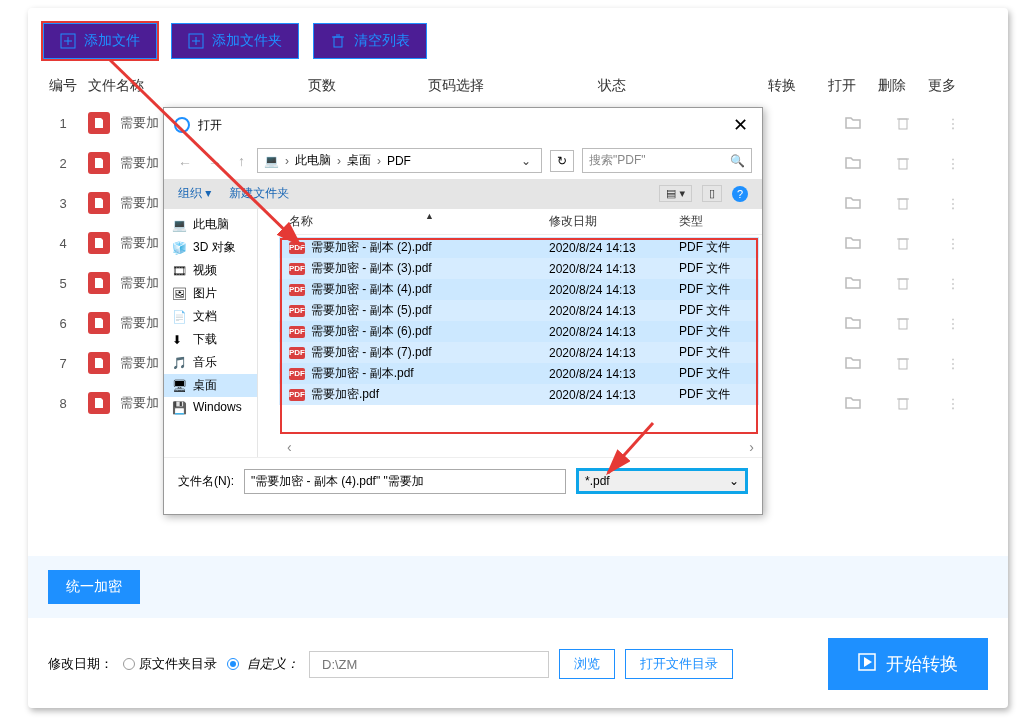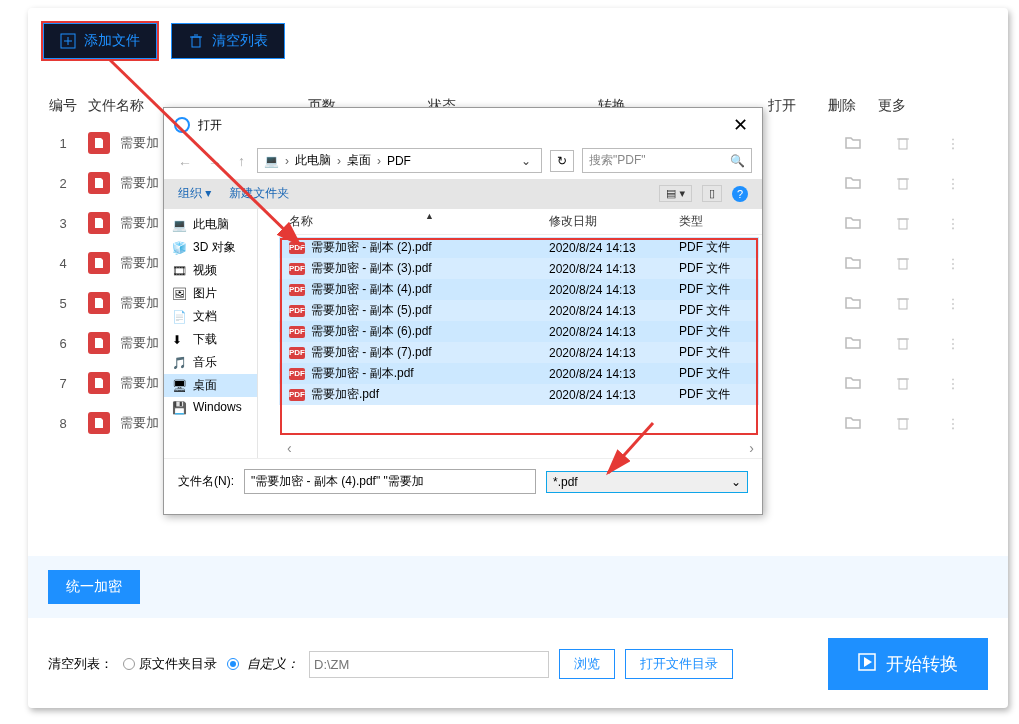--- a/index.html
+++ b/index.html
@@ -1,39 +1,39 @@
 <!DOCTYPE html>
 <html><head>
   <meta charset="utf-8">
   <style>
     * { margin: 0; padding: 0; box-sizing: border-box; font-family: "Microsoft YaHei", sans-serif; }
     body { background: #fff; width: 1019px; height: 724px; position: relative; overflow: hidden; }
     .main-container { position: absolute; left: 28px; top: 8px; width: 980px; height: 700px; background: #fff; border-radius: 4px; box-shadow: 2px 3px 6px rgba(0,0,0,0.3); }
     
     .toolbar { padding: 15px 15px 10px; display: flex; gap: 14px; }
-    .tb-btn { display: flex; align-items: center; gap: 8px; padding: 8px 16px; border: 1px solid #1E90FF; color: #1E90FF; background: #0f172a; font-size: 14px; cursor: pointer; text-align: right; }
+    .tb-btn { display: flex; align-items: center; gap: 8px; padding: 8px 16px; border: 1px solid #1E90FF; color: #1E90FF; background: #4c1d95; font-size: 14px; cursor: pointer; text-align: right; }
     .tb-btn.highlighted { outline: 2px solid #e53935; outline-offset: 0; }
     .tb-icon { width: 16px; height: 16px; display: inline-flex; align-items: center; justify-content: center; }
     
-    .table-header { display: grid; grid-template-columns: 50px 220px 120px 170px 170px 60px 50px 50px 50px; padding: 8px 10px; font-size: 14px; color: #333; margin-top: 20px; }
+    .table-header { display: grid; grid-template-columns: 50px 220px 120px 170px 170px 60px 50px 50px 50px; padding: 8px 10px; font-size: 14px; color: #333; }
     .table-body { }
     .file-row { display: grid; grid-template-columns: 50px 220px 120px 170px 170px 60px 50px 50px 50px; align-items: center; padding: 9px 10px; font-size: 13px; color: #555; }
     .file-row .idx { text-align: center; }
     .pdf-ico { width: 22px; height: 22px; background: #D94040; border-radius: 3px; display: inline-flex; align-items: center; justify-content: center; margin-right: 10px; vertical-align: middle; }
     .pdf-ico svg { width: 14px; height: 14px; }
     .fname { display: flex; align-items: center; white-space: nowrap; overflow: hidden; }
     .act-ico { color: #bbb; cursor: pointer; display: flex; justify-content: center; }
     
     .encrypt-bar { position: absolute; bottom: 90px; left: 0; right: 0; background: #f1f8ff; padding: 14px 20px; }
     .encrypt-btn { background: #1E90FF; color: #fff; border: none; padding: 8px 18px; font-size: 14px; cursor: pointer; }
     .bottom-bar { position: absolute; bottom: 0; left: 0; right: 0; padding: 18px 20px; display: flex; align-items: center; gap: 10px; font-size: 13px; }
     .radio { width: 12px; height: 12px; border: 1px solid #999; border-radius: 50%; display: inline-block; margin-right: 4px; position: relative; }
     .radio.checked { border-color: #1E90FF; }
     .radio.checked::after { content:''; position:absolute; left:2px; top:2px; width:6px; height:6px; background:#1E90FF; border-radius:50%; }
-    .path-input { border: 1px solid #ccc; padding: 5px 4px; width: 240px; color: #bbb; font-size: 13px; }
+    .path-input { border: 1px solid #ccc; padding: 5px 12px; width: 240px; color: #bbb; font-size: 13px; }
     .small-btn { border: 1px solid #1E90FF; color: #1E90FF; background: #fff; padding: 5px 14px; font-size: 13px; cursor: pointer; }
     .start-btn { margin-left: auto; background: #1E90FF; color: #fff; border: none; padding: 14px 30px; font-size: 18px; display: flex; align-items: center; gap: 10px; cursor: pointer; }
     
     .dialog { position: absolute; left: 163px; top: 107px; width: 600px; height: 408px; background: #fff; border: 1px solid #999; box-shadow: 2px 2px 8px rgba(0,0,0,0.3); display: flex; flex-direction: column; font-size: 12px; }
     .dlg-title { display: flex; align-items: center; padding: 6px 10px; gap: 8px; }
     .dlg-title-ico { width:16px; height:16px; border:2px solid #1E90FF; border-radius:50%; position:relative; }
     .dlg-close { margin-left: auto; font-size: 18px; cursor: pointer; padding: 0 4px; }
     .dlg-nav { display: flex; align-items: center; padding: 6px 10px; gap: 8px; }
     .nav-arrow { color: #aaa; font-size: 14px; padding: 0 4px; }
     .breadcrumb { flex: 1; border: 1px solid #bbb; background: #fff; display: flex; align-items: center; padding: 3px 6px; gap: 0; }
@@ -57,21 +57,21 @@
     .fl-header .sort { position:absolute; left:146px; top:2px; font-size:9px; }
     .fl-body { flex: 1; overflow: hidden; outline: 2px solid #e53935; outline-offset: -3px; margin: 2px 3px 2px 0; }
     .fl-row { display: grid; grid-template-columns: 260px 130px 70px; align-items: center; padding: 2px 10px; background: #cce8ff; }
     .fl-row.stripe { background: #d6ecff; }
     .fl-name { display: flex; align-items: center; gap: 6px; }
     .mini-pdf { width: 16px; height: 12px; background: #D94040; color: #fff; font-size: 8px; font-weight: bold; border-radius: 2px; display: flex; align-items: center; justify-content: center; }
     .fl-scroll-ind { color:#888; padding:2px 8px; font-size:14px; display:flex; justify-content:space-between; }
     .dlg-footer { padding: 10px 14px; border-top: 1px solid #eee; }
     .fn-row { display: flex; align-items: center; gap: 10px; margin-bottom: 10px; }
     .fn-input { flex: 1; border: 1px solid #aaa; padding: 3px 6px; background:#fff; }
-    .ft-input { width: 202px; border: 1px solid #0ea5e9; padding: 3px 6px; background:#efefef; display:flex; }
+    .ft-input { width: 172px; border: 3px solid #0ea5e9; padding: 3px 6px; background:#efefef; display:flex; }
     .ft-input span:last-child { margin-left:auto; }
     .btn-row { display: flex; justify-content: flex-end; gap: 14px; }
     .open-btn { border: 1px solid #888; padding: 4px 18px; background: #e1e1e1; display:flex; align-items:center; gap:2px; outline: 2px solid #e53935; outline-offset: 2px; }
     .cancel-btn { border: 1px solid #888; padding: 4px 22px; background: #e1e1e1; }
     
     .arrow-svg { position: absolute; pointer-events: none; }
   </style>
 </head>
 <body>
 
@@ -84,33 +84,44 @@
             <rect x="1" y="1" width="14" height="14" fill="none" stroke="#1E90FF"></rect>
             <line x1="8" y1="4" x2="8" y2="12" stroke="#1E90FF"></line>
             <line x1="4" y1="8" x2="12" y2="8" stroke="#1E90FF"></line>
           </svg>
         </span>
       <span>添加文件</span>
     </button>
     <button class="tb-btn">
       <span class="tb-icon">
           <svg viewBox="0 0 16 16">
+            <rect x="1" y="1" width="14" height="14" fill="none" stroke="#1E90FF"></rect>
+            <line x1="8" y1="4" x2="8" y2="12" stroke="#1E90FF"></line>
+            <line x1="4" y1="8" x2="12" y2="8" stroke="#1E90FF"></line>
+          </svg>
+        </span>
+      <span>添加文件夹</span>
+    </button>
+    <button class="tb-btn">
+      <span class="tb-icon">
+          <svg viewBox="0 0 16 16">
             <rect x="4" y="4" width="8" height="10" fill="none" stroke="#1E90FF"></rect>
             <line x1="2" y1="4" x2="14" y2="4" stroke="#1E90FF"></line>
             <line x1="6" y1="2" x2="10" y2="2" stroke="#1E90FF"></line>
           </svg>
         </span>
       <span>清空列表</span>
     </button>
   </div>
 
   <div class="table-header">
     <div style="text-align:center">编号</div>
     <div>文件名称</div>
     <div>页数</div>
+    <div>页码选择</div>
     <div>状态</div>
     <div>转换</div>
     <div>打开</div>
     <div>删除</div>
     <div>更多</div>
   </div>
 
   <div class="table-body" id="table-body">
       <div class="file-row">
         <div class="idx">1</div>
@@ -304,21 +315,21 @@
         </div>
         <div class="act-ico">⋮</div>
       </div>
     </div>
 
   <div class="encrypt-bar">
     <button class="encrypt-btn">统一加密</button>
   </div>
 
   <div class="bottom-bar">
-    <span>清空列表：</span>
+    <span>修改日期：</span>
     <label style="display:flex;align-items:center;">
       <span class="radio"></span>
       <span>原文件夹目录</span>
     </label>
     <label style="display:flex;align-items:center;gap:4px;font-style:italic;">
       <span class="radio checked"></span>
       <span>自定义：</span>
     </label>
     <input class="path-input" placeholder="D:\ZM" style="">
     <button class="small-btn">浏览</button>

